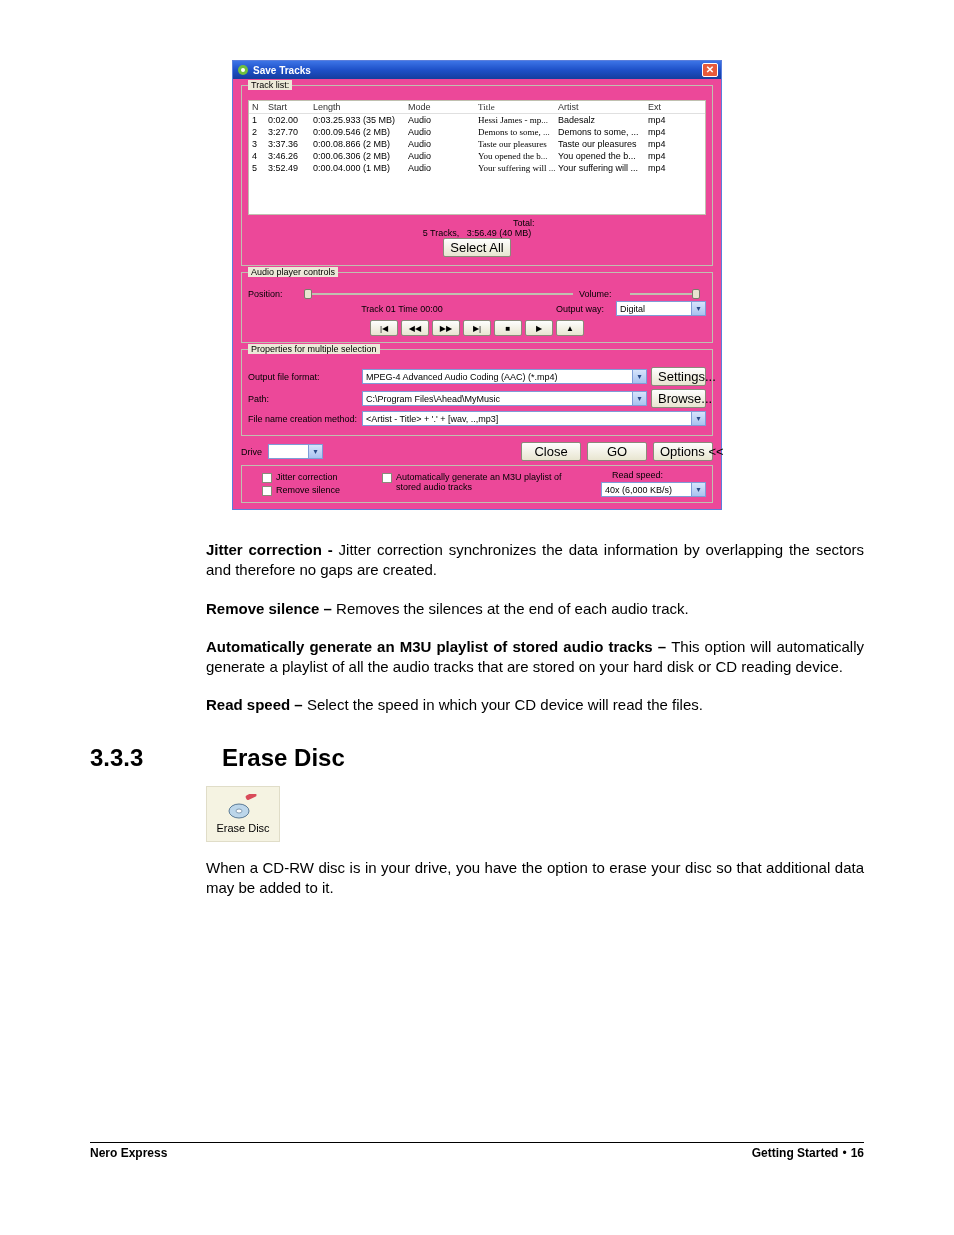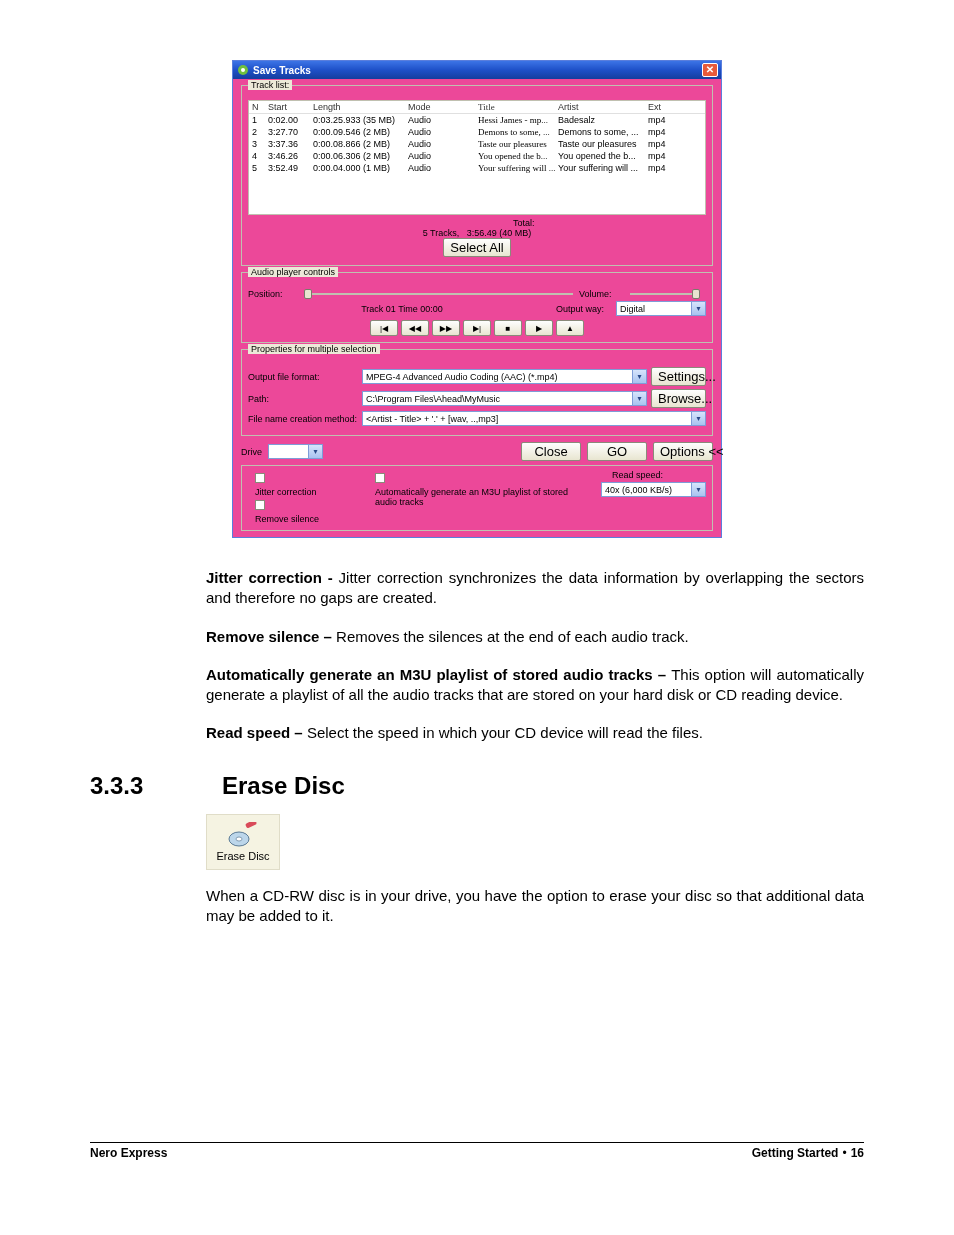--- a/index.html
+++ b/index.html
@@ -146,21 +146,21 @@
     width: 14px; height: 100%;
     background: linear-gradient(to bottom, #d6e4fc, #a9c3f0);
     border-left: 1px solid #7e9cd8;
     display: flex; align-items: center; justify-content: center;
     color: #2a4a8a; font-size: 8px;
   }
   .prop-row { display: flex; align-items: center; margin: 3px 0; gap: 4px; }
   .prop-label { width: 110px; font-size: 9px; }
   .prop-field { flex: 1; }
   .bottom-row { display: flex; align-items: center; gap: 6px; margin: 4px 0; }
-  .checkbox-row { display: flex; align-items: flex-start; gap: 4px; font-size: 9px; margin: 2px 7px; flex-direction: column; }
+  .checkbox-row { display: flex; align-items: flex-start; gap: 4px; font-size: 9px; margin: 2px 14px; }
   .cb { width: 10px; height: 10px; border: 1px solid #8a8a7a; background: #fff; flex-shrink: 0; margin-top: 1px; }
   .options-panel {
     border: 1px solid #c0c0b0;
     padding: 4px 6px;
     display: flex;
     gap: 10px;
   }
   .opt-left { width: 110px; }
   .opt-mid { flex: 1; }
   .opt-right { width: 105px; }

